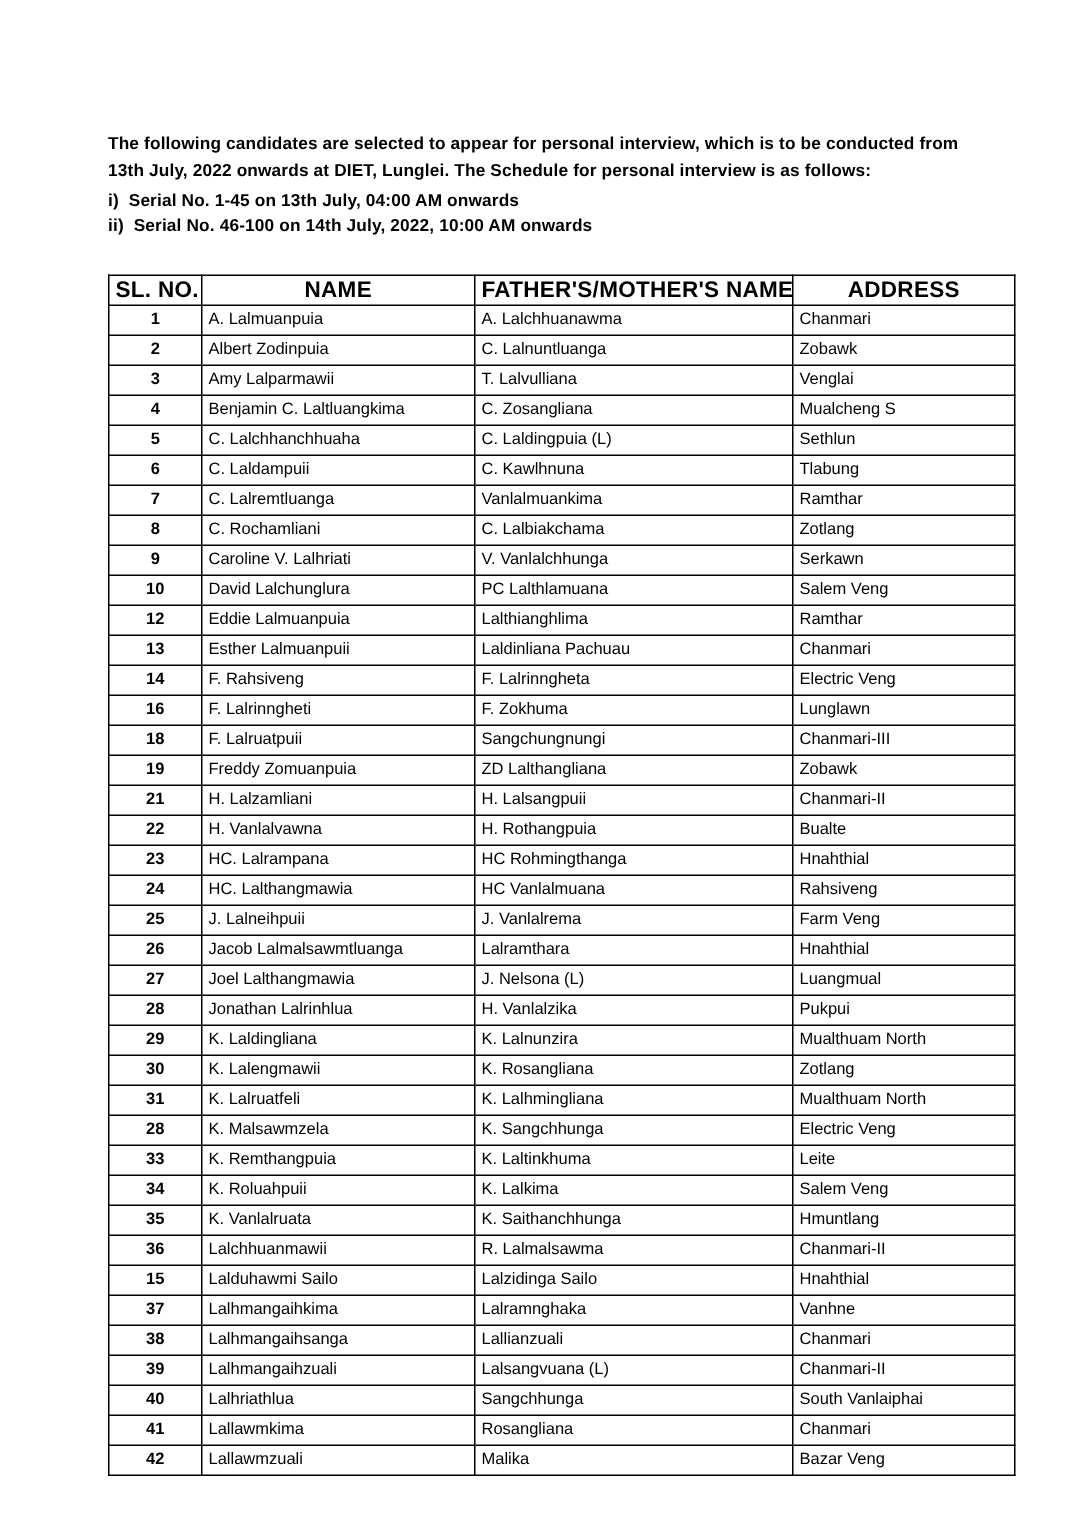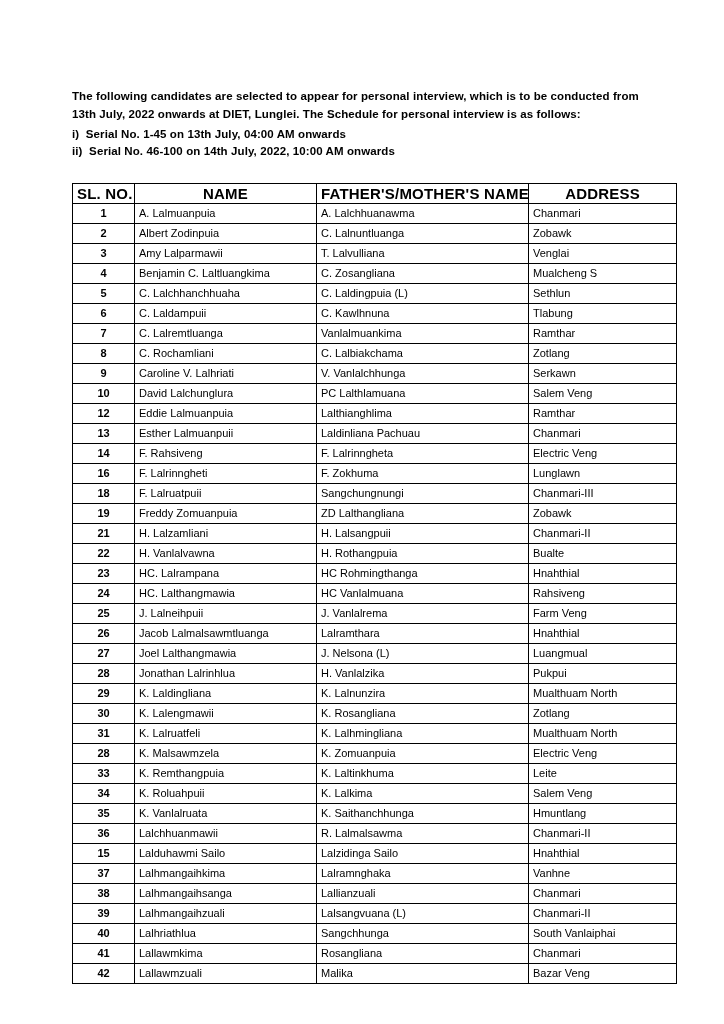--- a/index.html
+++ b/index.html
@@ -258,21 +258,21 @@
         </tr>
         <tr>
           <td class="sl">31</td>
           <td class="name">K. Lalruatfeli</td>
           <td class="parent">K. Lalhmingliana</td>
           <td class="address">Mualthuam North</td>
         </tr>
         <tr>
           <td class="sl">28</td>
           <td class="name">K. Malsawmzela</td>
-          <td class="parent">K. Zomuanpuia</td>
+          <td class="parent">K. Sangchhunga</td>
           <td class="address">Electric Veng</td>
         </tr>
         <tr>
           <td class="sl">33</td>
           <td class="name">K. Remthangpuia</td>
           <td class="parent">K. Laltinkhuma</td>
           <td class="address">Leite</td>
         </tr>
         <tr>
           <td class="sl">34</td>

